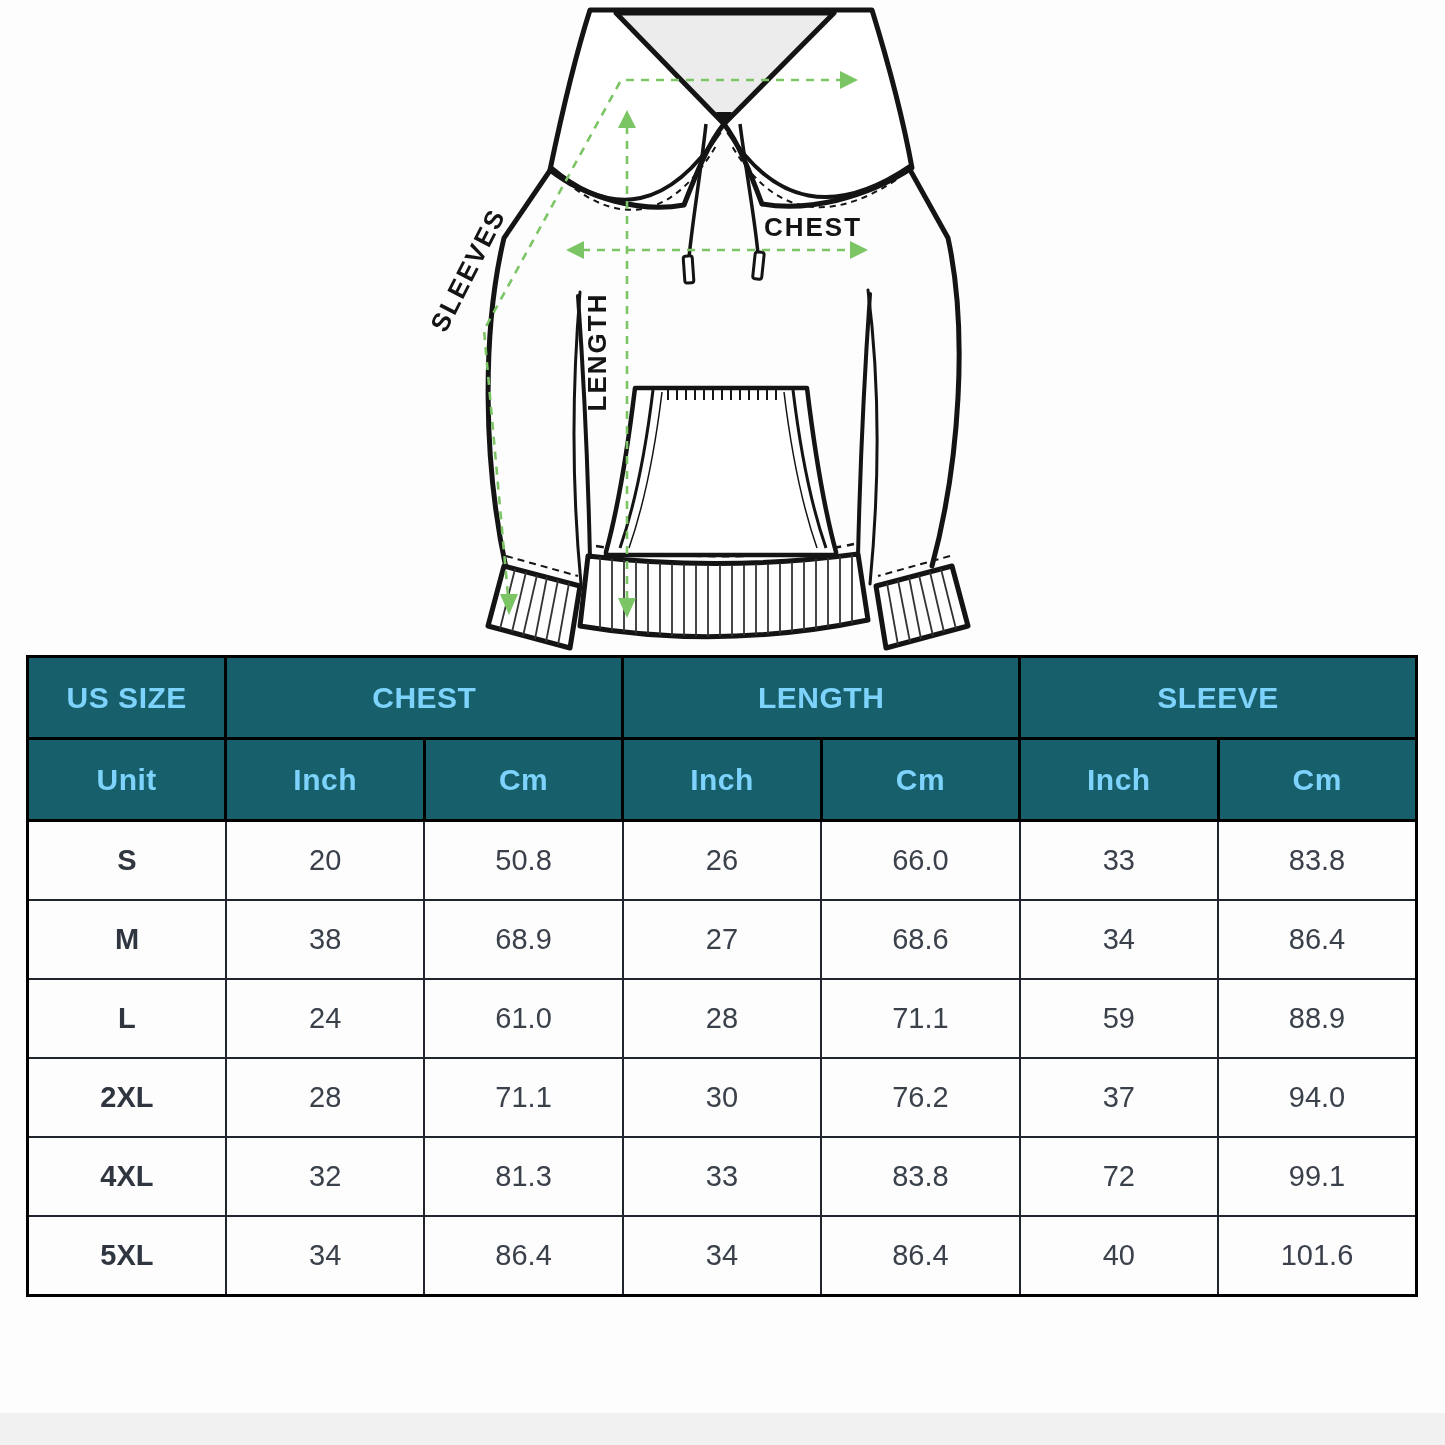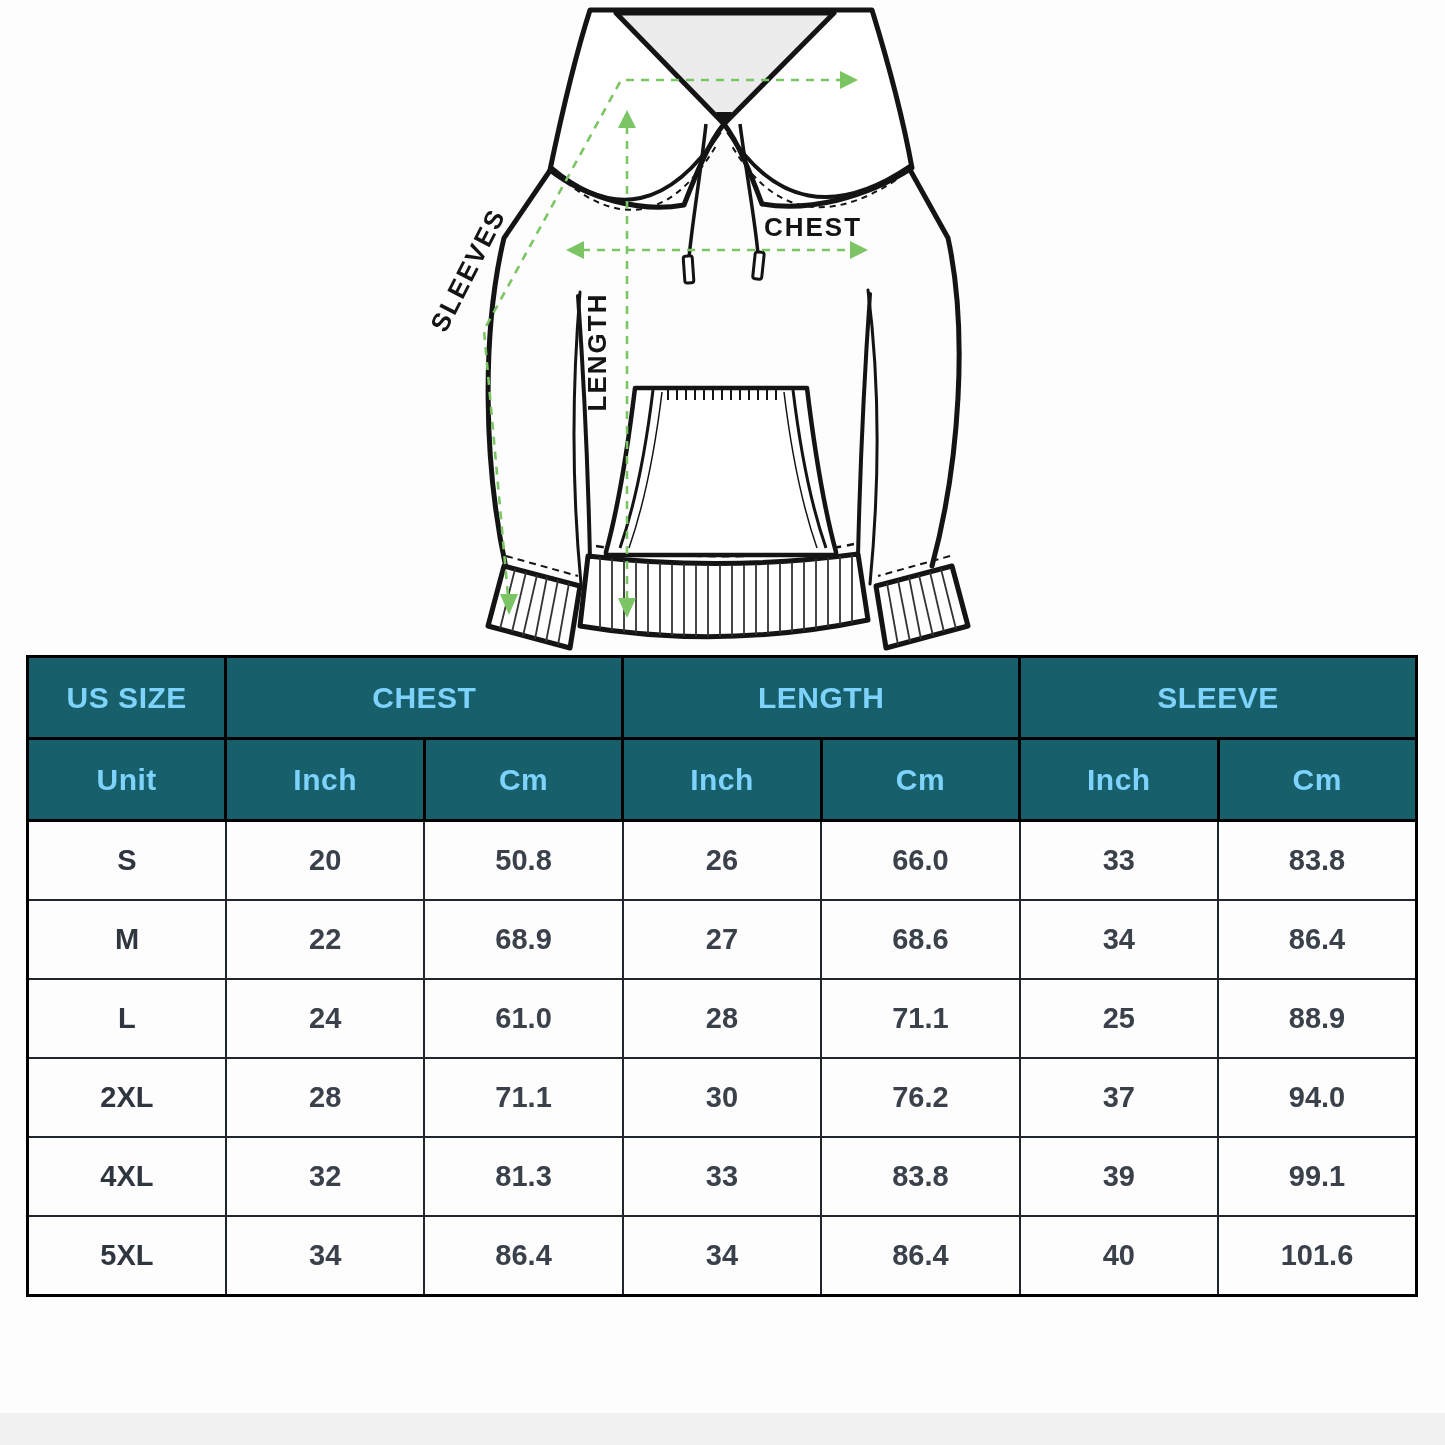--- a/index.html
+++ b/index.html
@@ -7,21 +7,21 @@
           font-family:"Liberation Sans",sans-serif;}
   .diagram-wrap{position:absolute;left:420px;top:0;width:560px;height:655px;}
   .footer-strip{position:absolute;left:0;top:1413px;width:1445px;height:32px;background:#f1f1f1;}
 
   table.size-table{position:absolute;left:26px;top:655px;width:1392px;
     border-collapse:collapse;table-layout:fixed;border:3px solid #000;}
   .size-table col{width:14.2857%;}
   .size-table thead th{background:#175f6b;color:#7dd3fc;font-weight:bold;font-size:30px;
     letter-spacing:.5px;border:3px solid #000;height:77px;text-align:center;vertical-align:middle;}
   .size-table tbody th{font-size:29px;font-weight:bold;color:#2f3640;}
-  .size-table tbody td{font-size:29px;font-weight:bold;color:#3a414b;}
+  .size-table tbody td{font-size:29px;font-weight:normal;color:#3a414b;}
   .size-table tbody th,.size-table tbody td{border:2px solid #21262e;height:75px;
     background:#fdfdfd;text-align:center;vertical-align:middle;}
 
   svg text.dim-label{font-family:"Liberation Sans",sans-serif;font-weight:bold;
     font-size:26px;letter-spacing:2px;fill:#141414;}
 </style>
 </head>
 <body>
 
 <div class="canvas">
@@ -192,52 +192,52 @@
         <th>S</th>
         <td>20</td>
         <td>50.8</td>
         <td>26</td>
         <td>66.0</td>
         <td>33</td>
         <td>83.8</td>
       </tr>
       <tr>
         <th>M</th>
-        <td>22</td>
+        <td>38</td>
         <td>68.9</td>
         <td>27</td>
         <td>68.6</td>
         <td>34</td>
         <td>86.4</td>
       </tr>
       <tr>
         <th>L</th>
         <td>24</td>
         <td>61.0</td>
         <td>28</td>
         <td>71.1</td>
-        <td>25</td>
+        <td>59</td>
         <td>88.9</td>
       </tr>
       <tr>
         <th>2XL</th>
         <td>28</td>
         <td>71.1</td>
         <td>30</td>
         <td>76.2</td>
         <td>37</td>
         <td>94.0</td>
       </tr>
       <tr>
         <th>4XL</th>
         <td>32</td>
         <td>81.3</td>
         <td>33</td>
         <td>83.8</td>
-        <td>39</td>
+        <td>72</td>
         <td>99.1</td>
       </tr>
       <tr>
         <th>5XL</th>
         <td>34</td>
         <td>86.4</td>
         <td>34</td>
         <td>86.4</td>
         <td>40</td>
         <td>101.6</td>

